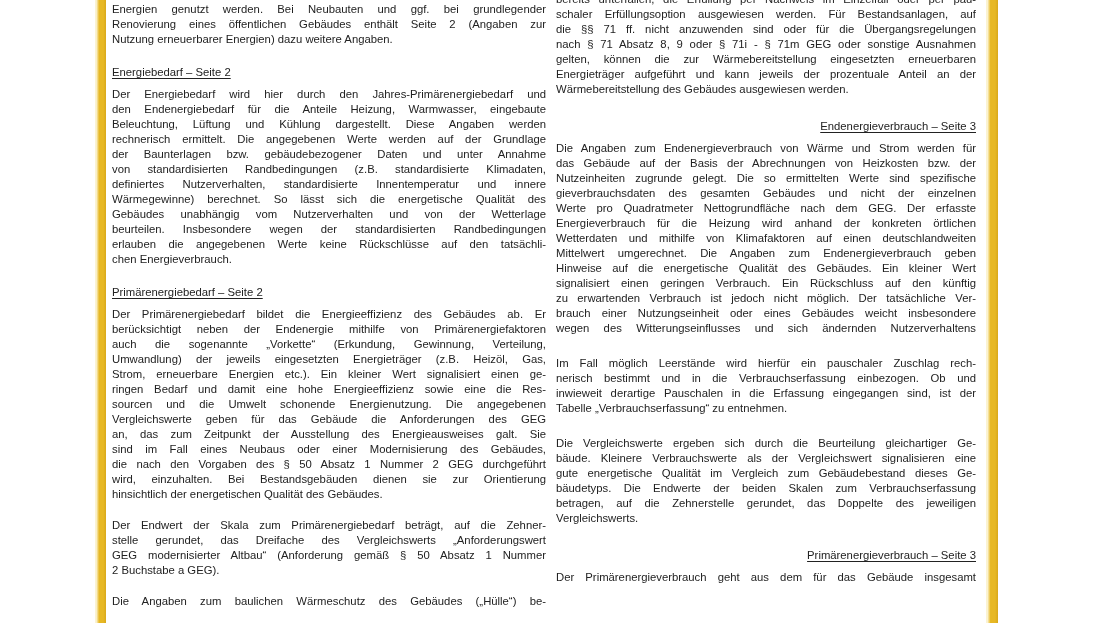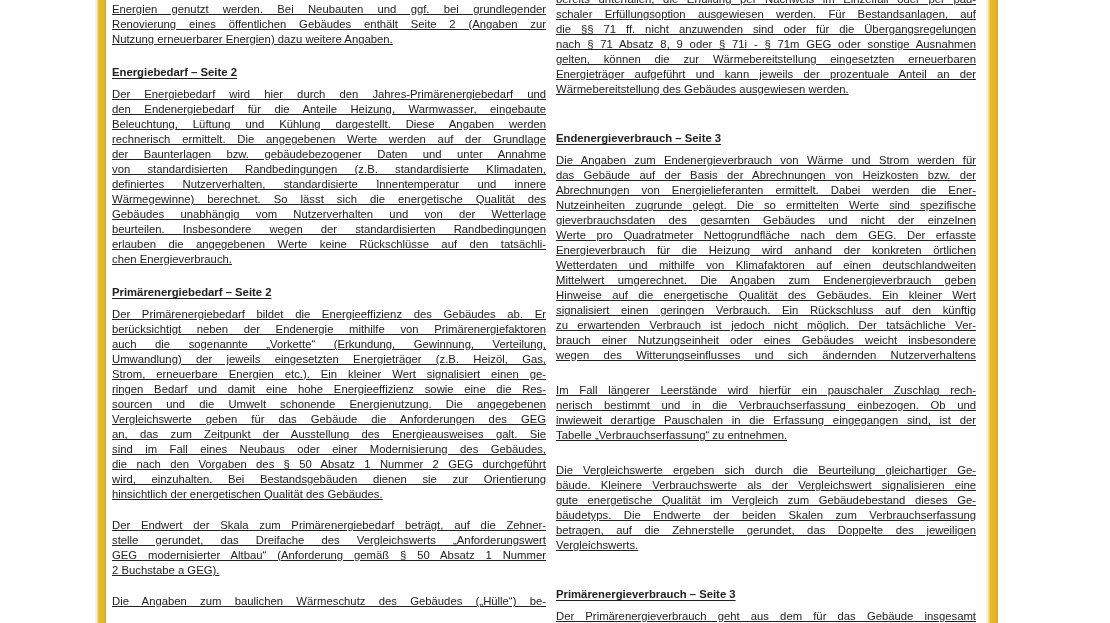--- a/index.html
+++ b/index.html
@@ -24,24 +24,24 @@
   .accent-bar.left{left:95px;width:11px;}
   .accent-bar.right{left:986px;width:12px;}
   .col{
     position:absolute;
     color:var(--text);
     font-size:11.3px;
     line-height:15px;
   }
   .col-left{left:112px;top:2px;width:434px;}
   .col-right{left:556px;top:-8px;width:420px;}
-  .para{margin:0 0 16px 0;text-decoration:underline;}
+  .para{margin:0 0 16px 0;}
   .col-right .para{margin-bottom:20px;}
-  .heading{margin:18px 0 7px 0;font-weight:bold;line-height:15px;}
-  .col-right .heading{margin-top:34px;}
+  .heading{margin:18px 0 7px 0;font-weight:normal;line-height:15px;}
+  .col-right .heading{margin-top:22px;text-align:right;}
   .heading > span{text-decoration:underline;text-underline-offset:2px;}
   .line{
     text-align:justify;
     text-align-last:justify;
     white-space:normal;
     height:15px;overflow:visible;
   }
   .line.last{text-align-last:left;}
 </style>
 </head>
@@ -104,35 +104,34 @@
         <div class="line">die §§ 71 ff. nicht anzuwenden sind oder für die Übergangsregelungen</div>
         <div class="line">nach § 71 Absatz 8, 9 oder § 71i - § 71m GEG oder sonstige Ausnahmen</div>
         <div class="line">gelten, können die zur Wärmebereitstellung eingesetzten erneuerbaren</div>
         <div class="line">Energieträger aufgeführt und kann jeweils der prozentuale Anteil an der</div>
         <div class="line last">Wärmebereitstellung des Gebäudes ausgewiesen werden.</div>
       </div>
       <div class="heading"><span>Endenergieverbrauch – Seite 3</span></div>
       <div class="para">
         <div class="line">Die Angaben zum Endenergieverbrauch von Wärme und Strom werden für</div>
         <div class="line">das Gebäude auf der Basis der Abrechnungen von Heizkosten bzw. der</div>
-        <div class="line">Abrechnungen von Energielieferanten ermittelt. Dabei werden die Ener-</div>
         <div class="line">Nutzeinheiten zugrunde gelegt. Die so ermittelten Werte sind spezifische</div>
         <div class="line">gieverbrauchsdaten des gesamten Gebäudes und nicht der einzelnen</div>
         <div class="line">Werte pro Quadratmeter Nettogrundfläche nach dem GEG. Der erfasste</div>
         <div class="line">Energieverbrauch für die Heizung wird anhand der konkreten örtlichen</div>
         <div class="line">Wetterdaten und mithilfe von Klimafaktoren auf einen deutschlandweiten</div>
         <div class="line">Mittelwert umgerechnet. Die Angaben zum Endenergieverbrauch geben</div>
         <div class="line">Hinweise auf die energetische Qualität des Gebäudes. Ein kleiner Wert</div>
         <div class="line">signalisiert einen geringen Verbrauch. Ein Rückschluss auf den künftig</div>
         <div class="line">zu erwartenden Verbrauch ist jedoch nicht möglich. Der tatsächliche Ver-</div>
         <div class="line">brauch einer Nutzungseinheit oder eines Gebäudes weicht insbesondere</div>
         <div class="line">wegen des Witterungseinflusses und sich ändernden Nutzerverhaltens</div>
       </div>
       <div class="para">
-        <div class="line">Im Fall längerer Leerstände wird hierfür ein pauschaler Zuschlag rech-</div>
+        <div class="line">Im Fall möglich Leerstände wird hierfür ein pauschaler Zuschlag rech-</div>
         <div class="line">nerisch bestimmt und in die Verbrauchserfassung einbezogen. Ob und</div>
         <div class="line">inwieweit derartige Pauschalen in die Erfassung eingegangen sind, ist der</div>
         <div class="line last">Tabelle „Verbrauchserfassung“ zu entnehmen.</div>
       </div>
       <div class="para">
         <div class="line">Die Vergleichswerte ergeben sich durch die Beurteilung gleichartiger Ge-</div>
         <div class="line">bäude. Kleinere Verbrauchswerte als der Vergleichswert signalisieren eine</div>
         <div class="line">gute energetische Qualität im Vergleich zum Gebäudebestand dieses Ge-</div>
         <div class="line">bäudetyps. Die Endwerte der beiden Skalen zum Verbrauchserfassung</div>
         <div class="line">betragen, auf die Zehnerstelle gerundet, das Doppelte des jeweiligen</div>

